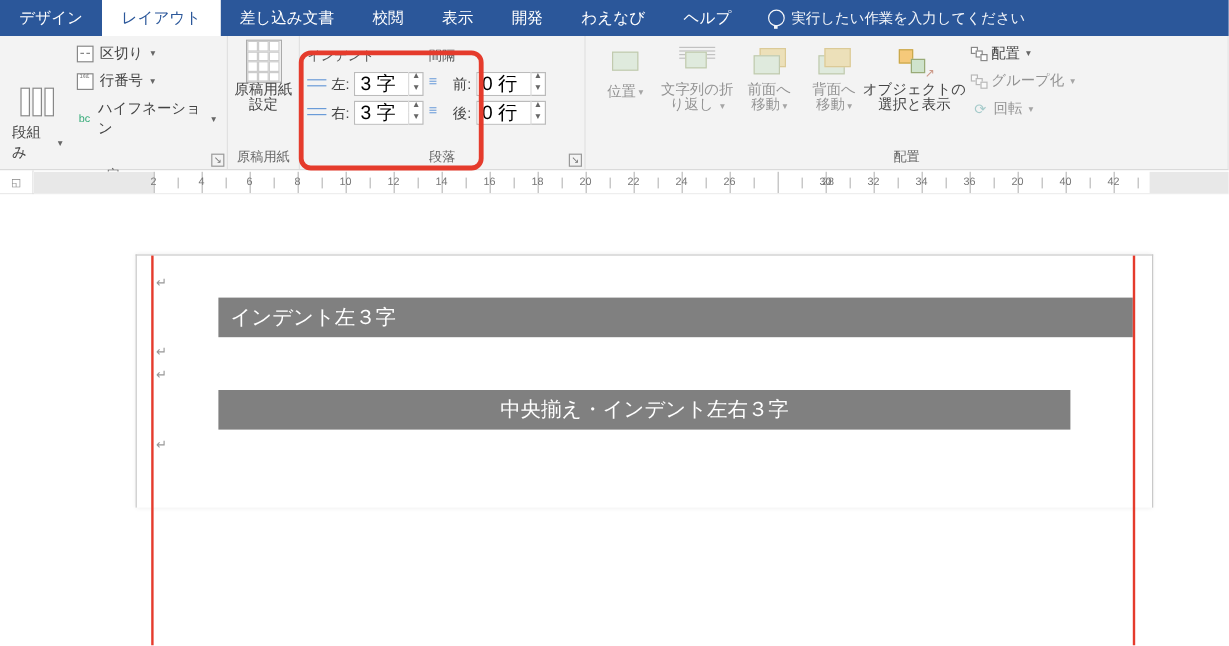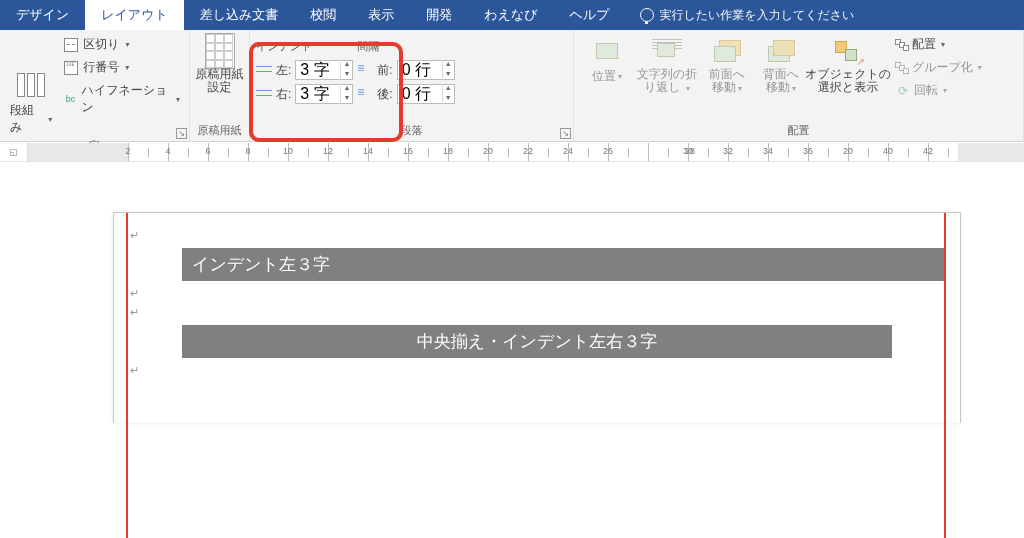--- a/index.html
+++ b/index.html
@@ -170,21 +170,21 @@
               <span></span>
             </div>
           </div>
         <div style="text-align:center;white-space:pre;line-height:13px">原稿用紙
 設定</div>
       </div>
     </div>
     <div class="group-label">原稿用紙</div>
   </div>
 
-  <div class="group" style="width:324px">
+  <div class="group" style="width:238px">
     <div class="group-body">
       <div class="para-grid">
         <div class="para-head" style="grid-column:1/4">インデント</div>
         <div class="para-head" style="grid-column:4/7">間隔</div>
 
         <span class="ind-ico"></span>
         <span>左:</span>
         <div class="spinbox">
           <input value="3 字" style="">
           <div class="spin-btns">

